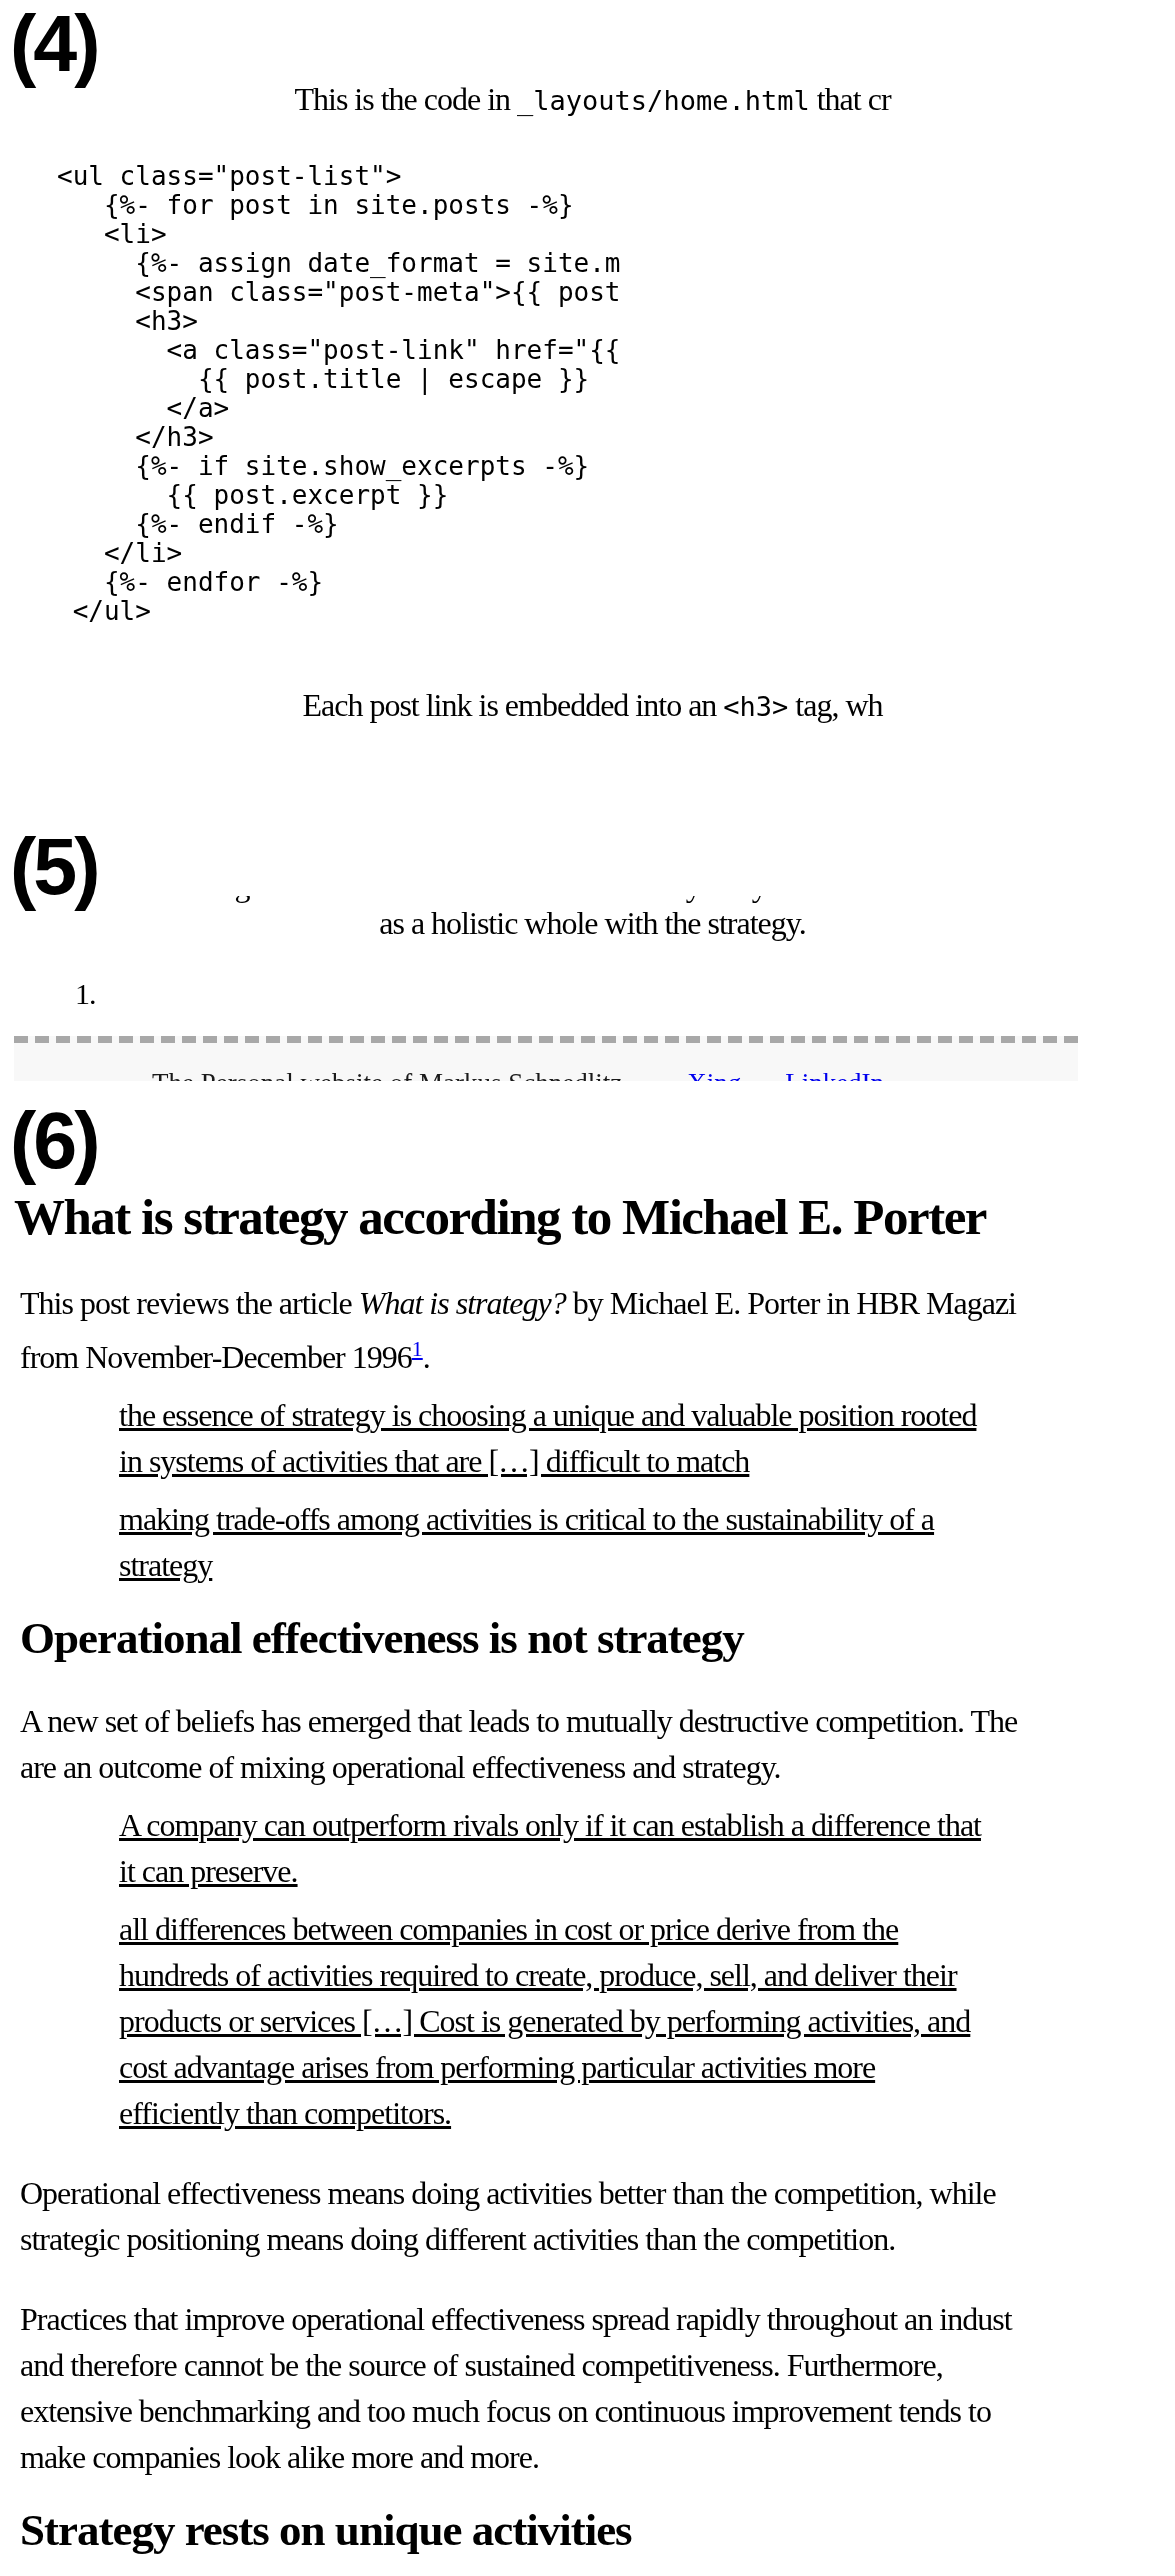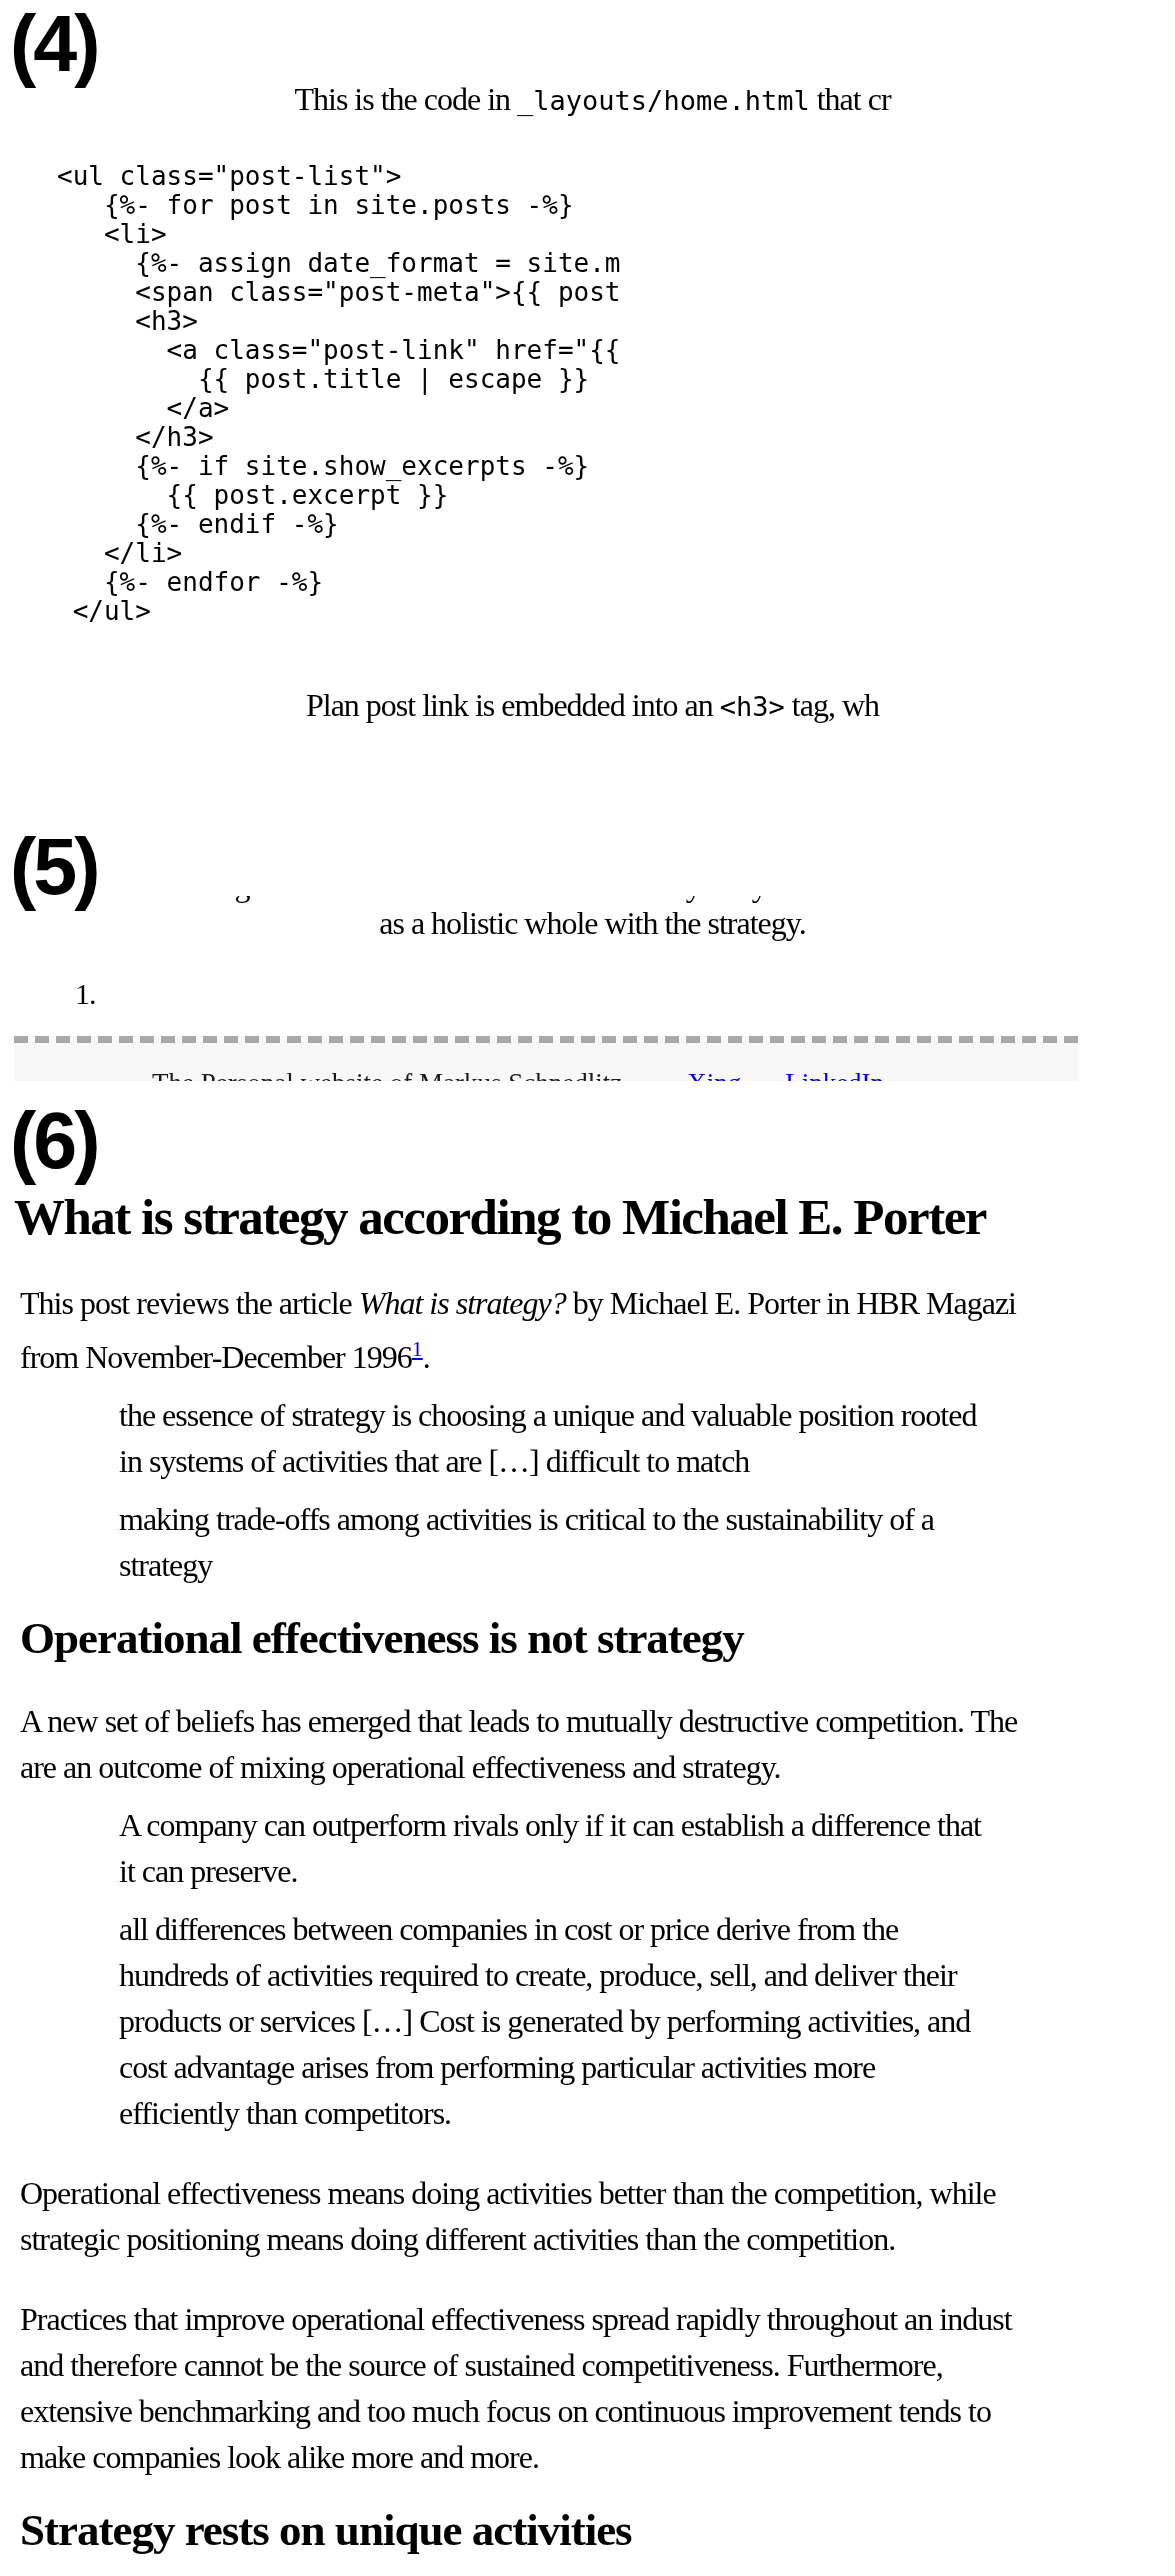--- a/index.html
+++ b/index.html
@@ -36,21 +36,21 @@
     border-top:7px dashed #a8a8a8;background:#f8f8f8;
   }
   .footer-row{margin-top:25px;margin-left:138px;font-size:27px;white-space:pre;color:#1a1a1a;}
   .footer-links{margin-left:65px;}
   .footer-links a{margin-right:44px;}
   
   .sec6{margin-top:22px;width:1118px;overflow:hidden;}
   .h1-title{font-size:51px;font-weight:bold;letter-spacing:-1.5px;margin:10px 0 0 4px;white-space:pre;}
   .h2-title{font-size:45px;font-weight:bold;letter-spacing:-1px;margin:24px 0 0 10px;white-space:pre;}
   .p6{margin:34px 0 0 10px;font-size:32px;line-height:46px;letter-spacing:-1px;white-space:pre;}
-  .bq{margin:12px 0 0 109px;font-size:32px;line-height:46px;letter-spacing:-1px;white-space:pre;}
+  .bq{margin:12px 0 0 109px;font-size:32px;line-height:46px;letter-spacing:-1px;white-space:pre;text-decoration:underline;}
   .it{font-style:italic;}
   .sup-ref{font-size:22px;vertical-align:super;letter-spacing:0;}
 </style>
 </head>
 <body>
 
 <div>
 
   <section class="sec sec4">
     <div class="sec-label">(4)</div>
@@ -64,21 +64,21 @@
        &lt;a class="post-link" href="{{
          {{ post.title | escape }}
        &lt;/a&gt;
      &lt;/h3&gt;
      {%- if site.show_excerpts -%}
        {{ post.excerpt }}
      {%- endif -%}
    &lt;/li&gt;
    {%- endfor -%}
  &lt;/ul&gt;</pre>
-    <p class="body-line outro4"><span>Plan post link is embedded into an </span><code class="inline-code">&lt;h3&gt;</code><span> tag, wh</span></p>
+    <p class="body-line outro4"><span>Each post link is embedded into an </span><code class="inline-code">&lt;h3&gt;</code><span> tag, wh</span></p>
   </section>
 
   <section class="sec sec5">
     <div class="sec-label">(5)</div>
     <div class="clip-strip">
       <span>the briefing cascade ensures that all actions always stay connected</span>
     </div>
     <p class="body-line">as a holistic whole with the strategy.</p>
     <div class="fn-list">
       <div class="fn-item">

